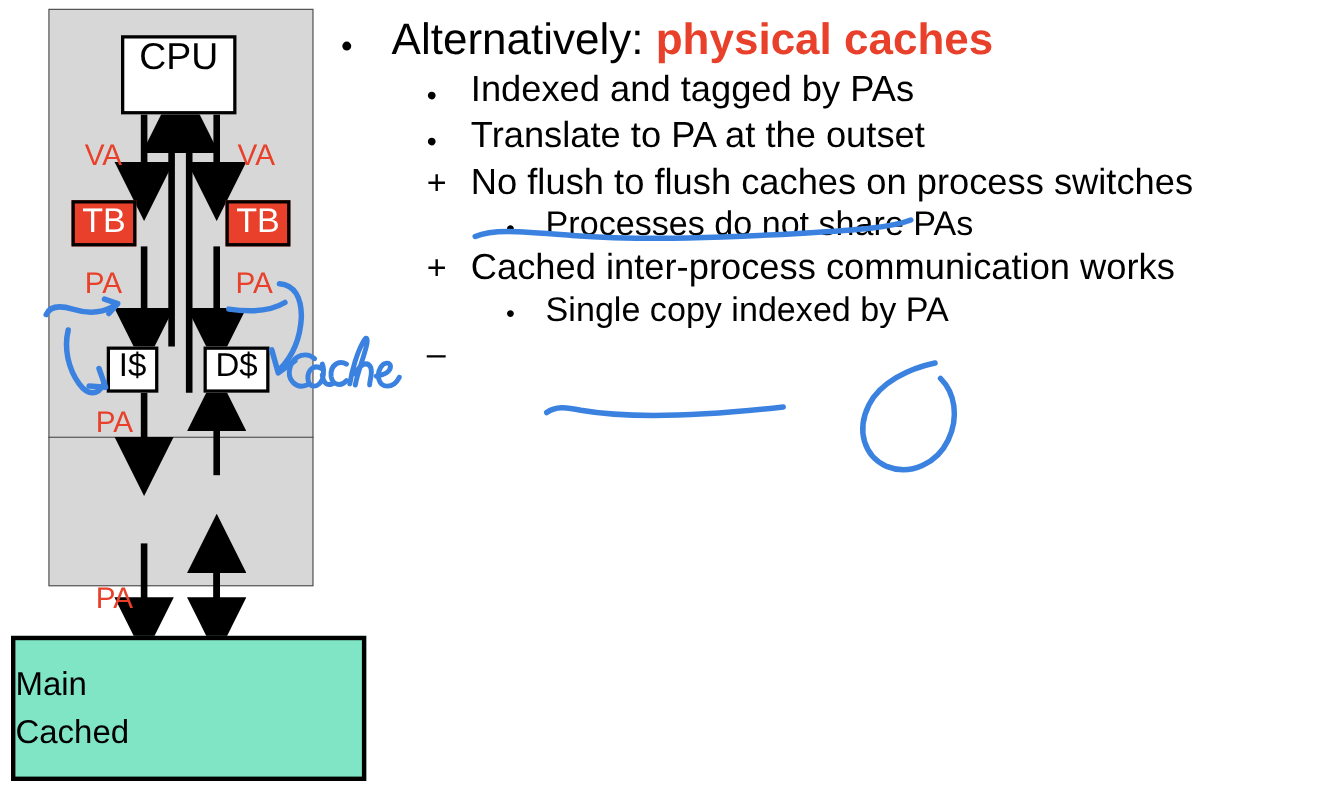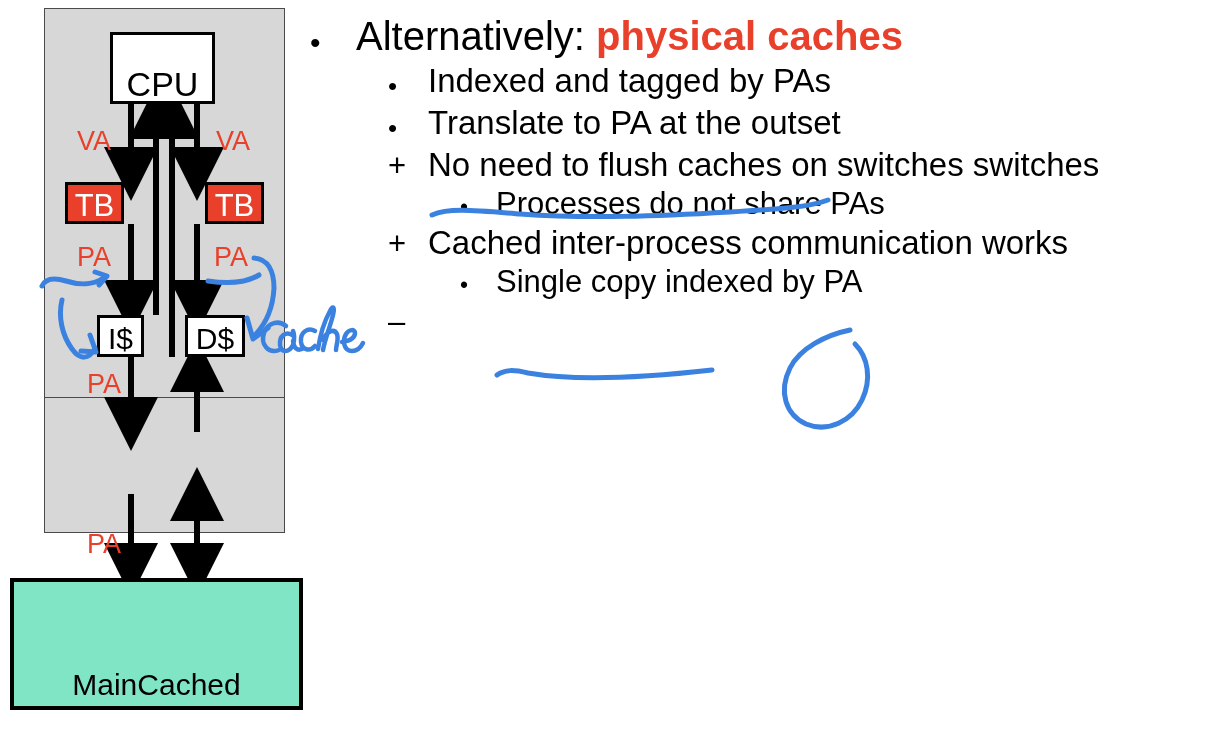--- a/index.html
+++ b/index.html
@@ -41,21 +41,21 @@
     left: 44px; top: 397px;
     width: 241px; height: 0;
     border-top: 1.5px solid #4a4a4a;
   }
   .box {
     position: absolute;
     box-sizing: border-box;
     background: #ffffff;
     border: 3px solid #000000;
     display: flex;
-    align-items: flex-end;
+    align-items: flex-start;
     justify-content: center;
     color: #000;
     line-height: 1;
   }
   #cpu-box {
     left: 110px; top: 32px;
     width: 105px; height: 72px;
     font-size: 34px;
   }
   #tb-left {
@@ -82,24 +82,24 @@
     width: 60px; height: 42px;
     font-size: 30px;
   }
   #l2-box {
     left: 133px; top: 432px;
     width: 68px; height: 62px;
     font-size: 32px;
   }
   #mem-box {
     left: 10px; top: 578px;
-    width: 293px; height: 132px;
+    width: 323px; height: 132px;
     background: #7fe5c4;
     border: 4px solid #000000;
-    flex-direction: row;
+    flex-direction: column;
     font-size: 30px;
     line-height: 1.45;
   }
   .mem-line { display: block; }
 
   .lbl-red {
     position: absolute;
     color: #e8402a;
     font-size: 27px;
     line-height: 1;
@@ -266,21 +266,21 @@
       <span class="txt">Indexed and tagged by PAs</span>
     </div>
 
     <div class="row lvl2">
       <span class="mark">•</span>
       <span class="txt">Translate to PA at the outset</span>
     </div>
 
     <div class="row lvl2">
       <span class="mark plusmark">+</span>
-      <span class="txt">No need to flush caches on switches switches</span>
+      <span class="txt">No flush to flush caches on process switches</span>
     </div>
 
     <div class="row lvl3">
       <span class="mark">•</span>
       <span class="txt">Processes do not share PAs</span>
     </div>
 
     <div class="row lvl2">
       <span class="mark plusmark">+</span>
       <span class="txt">Cached inter-process communication works</span>

